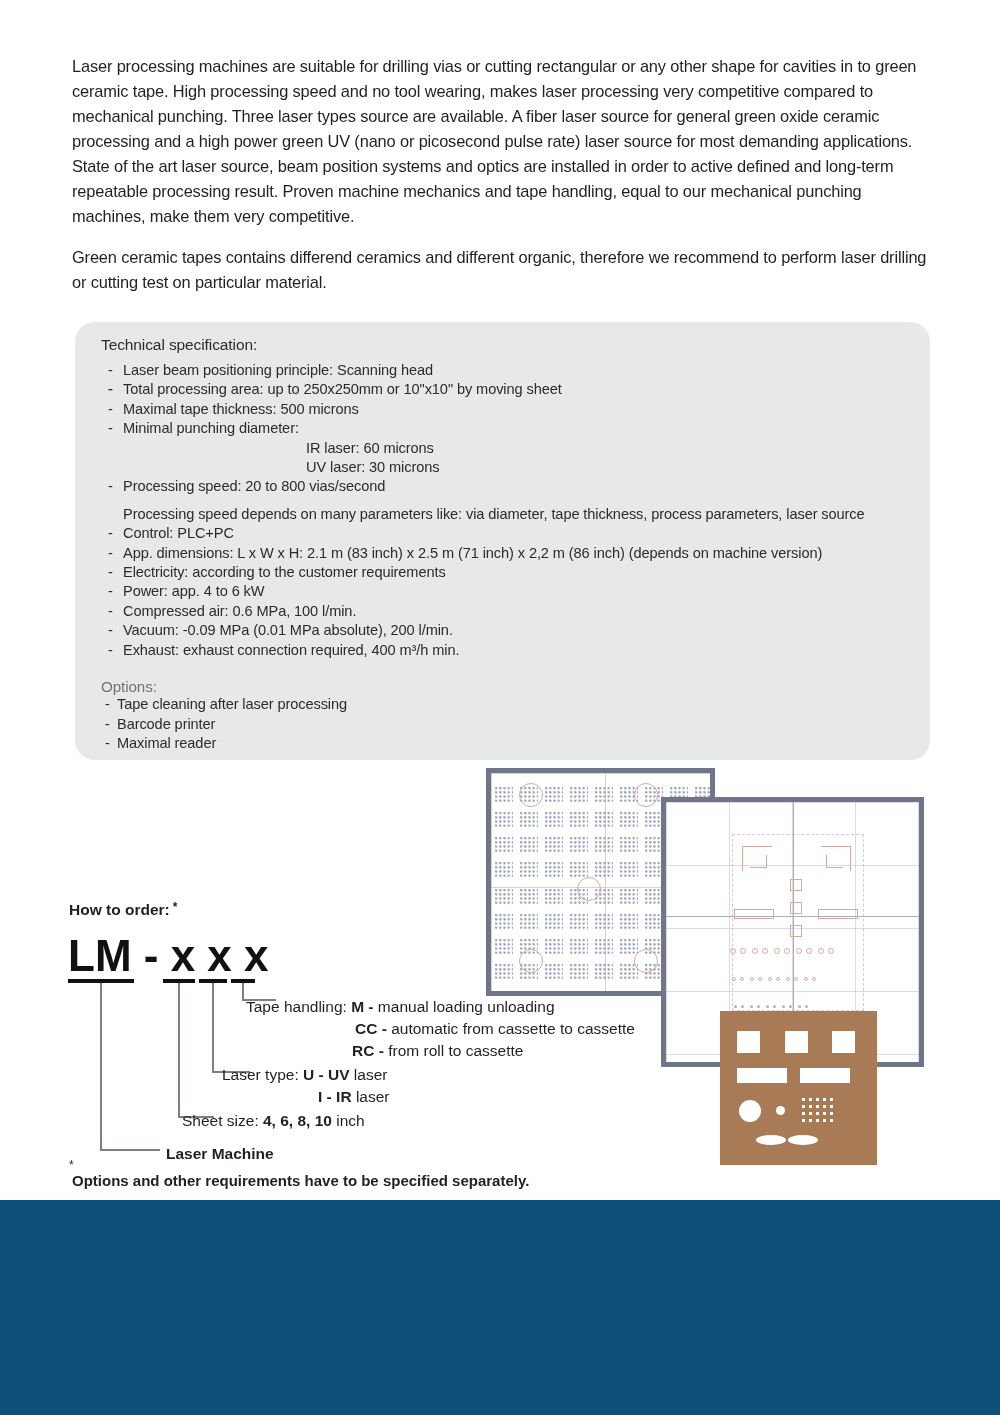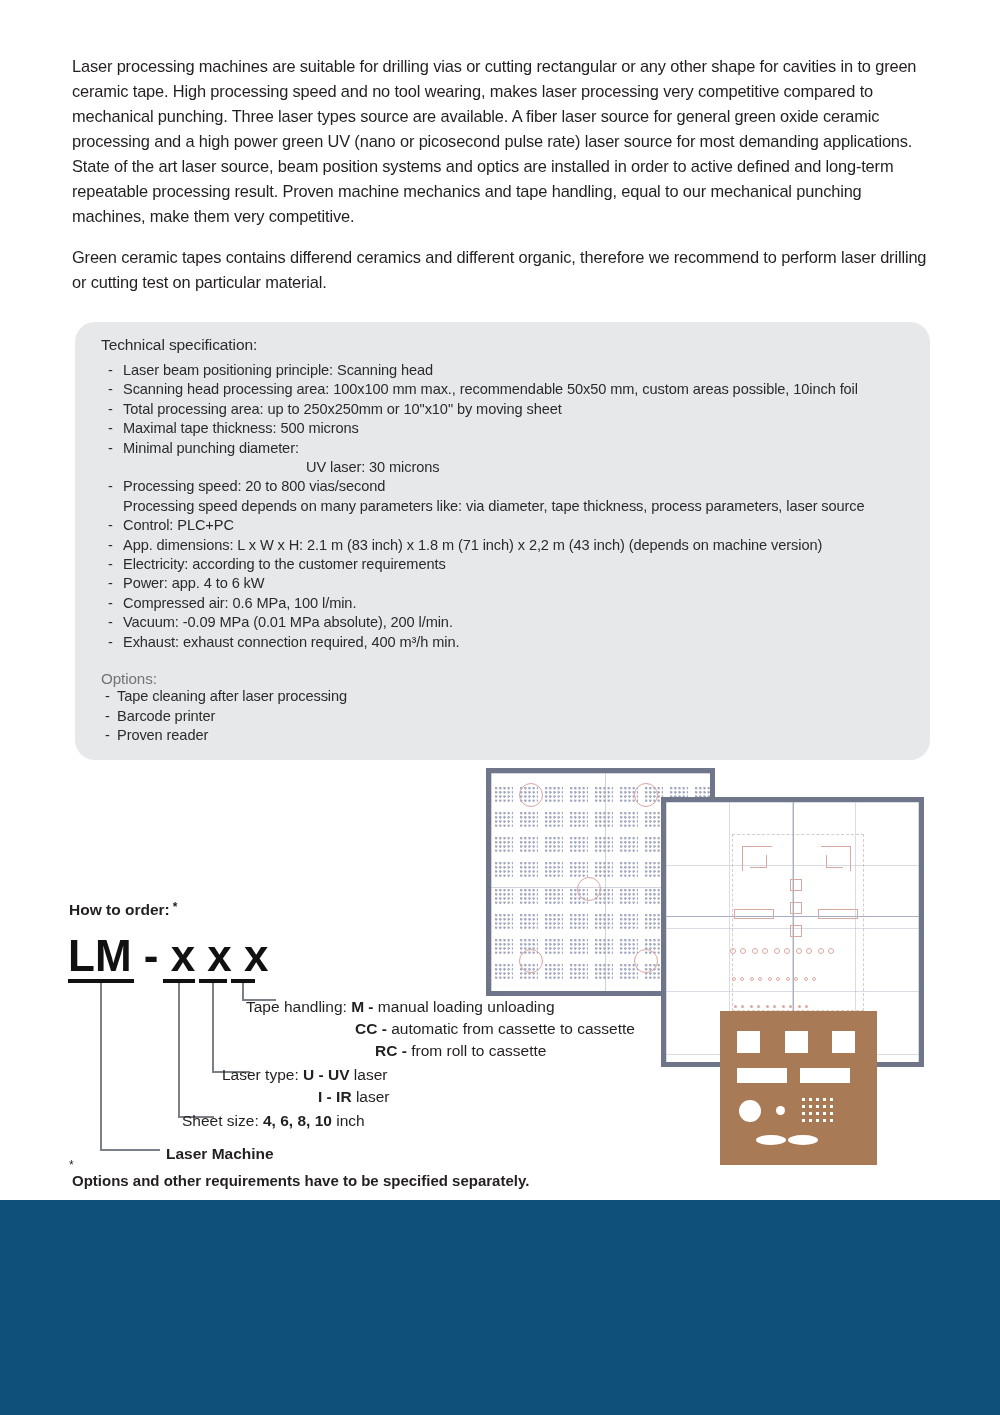--- a/index.html
+++ b/index.html
@@ -71,20 +71,21 @@
     position: absolute;
     left: 7px;
     top: 0;
   }
   .spec-sub {
     font-size: 14.6px;
     line-height: 19.4px;
     color: #2b2b2b;
     padding-left: 22px;
     letter-spacing: -0.1px;
+    margin-top: 8px;
   }
   .spec-indent {
     font-size: 14.6px;
     line-height: 19.4px;
     color: #2b2b2b;
     padding-left: 205px;
     letter-spacing: -0.1px;
   }
   .options-title {
     font-size: 15.2px;
@@ -361,44 +362,45 @@
 
   <div class="intro">
     <p>Laser processing machines are suitable for drilling vias or cutting rectangular or any other shape for cavities in to green ceramic tape. High processing speed and no tool wearing, makes laser processing very competitive compared to mechanical punching. Three laser types source are available. A fiber laser source for general green oxide ceramic processing and a high power green UV (nano or picosecond pulse rate) laser source for most demanding applications. State of the art laser source, beam position systems and optics are installed in order to active defined and long-term repeatable processing result. Proven machine mechanics and tape handling, equal to our mechanical punching machines, make them very competitive.</p>
     <p class="second">Green ceramic tapes contains differend ceramics and different organic, therefore we recommend to perform laser drilling  or cutting test on particular material.</p>
   </div>
 
   <div class="spec-box">
     <div class="spec-title">Technical specification:</div>
     <ul class="spec-list">
       <li><span class="dash">-</span><span>Laser beam positioning principle: Scanning head</span></li>
-      <li><span class="dash">-</span><span>Scanning head processing area: 100x100 mm max., recommendable 50x50 mm, custom areas possible, 10inch foil</span></li>
+      <li><span class="dash">-</span></li>
       <li><span class="dash">-</span><span>Total processing area: up to 250x250mm or 10"x10" by moving sheet</span></li>
       <li><span class="dash">-</span><span>Maximal tape thickness: 500 microns</span></li>
       <li><span class="dash">-</span><span>Minimal punching diameter:</span></li>
     </ul>
+    <div class="spec-indent">IR laser: 60 microns</div>
     <div class="spec-indent">UV laser: 30 microns</div>
     <ul class="spec-list">
       <li><span class="dash">-</span><span>Processing speed: 20 to 800 vias/second</span></li>
     </ul>
     <div class="spec-sub">Processing speed depends on many parameters like: via diameter, tape thickness, process parameters, laser source</div>
     <ul class="spec-list">
       <li><span class="dash">-</span><span>Control: PLC+PC</span></li>
-      <li><span class="dash">-</span><span>App. dimensions: L x W x H: 2.1 m (83 inch) x 1.8 m (71 inch) x 2,2 m (43 inch) (depends on machine version)</span></li>
+      <li><span class="dash">-</span><span>App. dimensions: L x W x H: 2.1 m (83 inch) x 2.5 m (71 inch) x 2,2 m (86 inch) (depends on machine version)</span></li>
       <li><span class="dash">-</span><span>Electricity: according to the customer requirements</span></li>
       <li><span class="dash">-</span><span>Power: app. 4 to 6 kW</span></li>
       <li><span class="dash">-</span><span>Compressed air: 0.6 MPa, 100 l/min.</span></li>
       <li><span class="dash">-</span><span>Vacuum: -0.09 MPa (0.01 MPa absolute), 200 l/min.</span></li>
       <li><span class="dash">-</span><span>Exhaust: exhaust connection required, 400 m³/h min.</span></li>
     </ul>
     <div class="options-title">Options:</div>
     <ul class="options-list">
       <li><span class="dash">-</span><span>Tape cleaning after laser processing</span></li>
       <li><span class="dash">-</span><span>Barcode printer</span></li>
-      <li><span class="dash">-</span><span>Proven reader</span></li>
+      <li><span class="dash">-</span><span>Maximal reader</span></li>
     </ul>
   </div>
 
   <div class="cad-left">
     <div class="cad-left-inner"></div>
     <div id="dotrows">
         <div class="dot-row" style="top: 12px;">
           <div class="dot-cluster"></div>
           <div class="dot-cluster"></div>
           <div class="dot-cluster"></div>
@@ -616,21 +618,21 @@
 
   <div class="legend" style="left:246px; top:996px;">
     <span>Tape handling:</span>
     <b>M -</b>
     <span>manual loading unloading</span>
   </div>
   <div class="legend" style="left:355px; top:1018px;">
     <b>CC -</b>
     <span>automatic from cassette to cassette</span>
   </div>
-  <div class="legend" style="left:375px; top:1040px;text-align:center;">
+  <div class="legend" style="left:352px; top:1040px;text-align:center;">
     <b>RC -</b>
     <span>from roll to cassette</span>
   </div>
 
   <div class="legend" style="left:222px; top:1064px;">
     <span>Laser type:</span>
     <b>U - UV</b>
     <span>laser</span>
   </div>
   <div class="legend" style="left:318px; top:1086px;">

